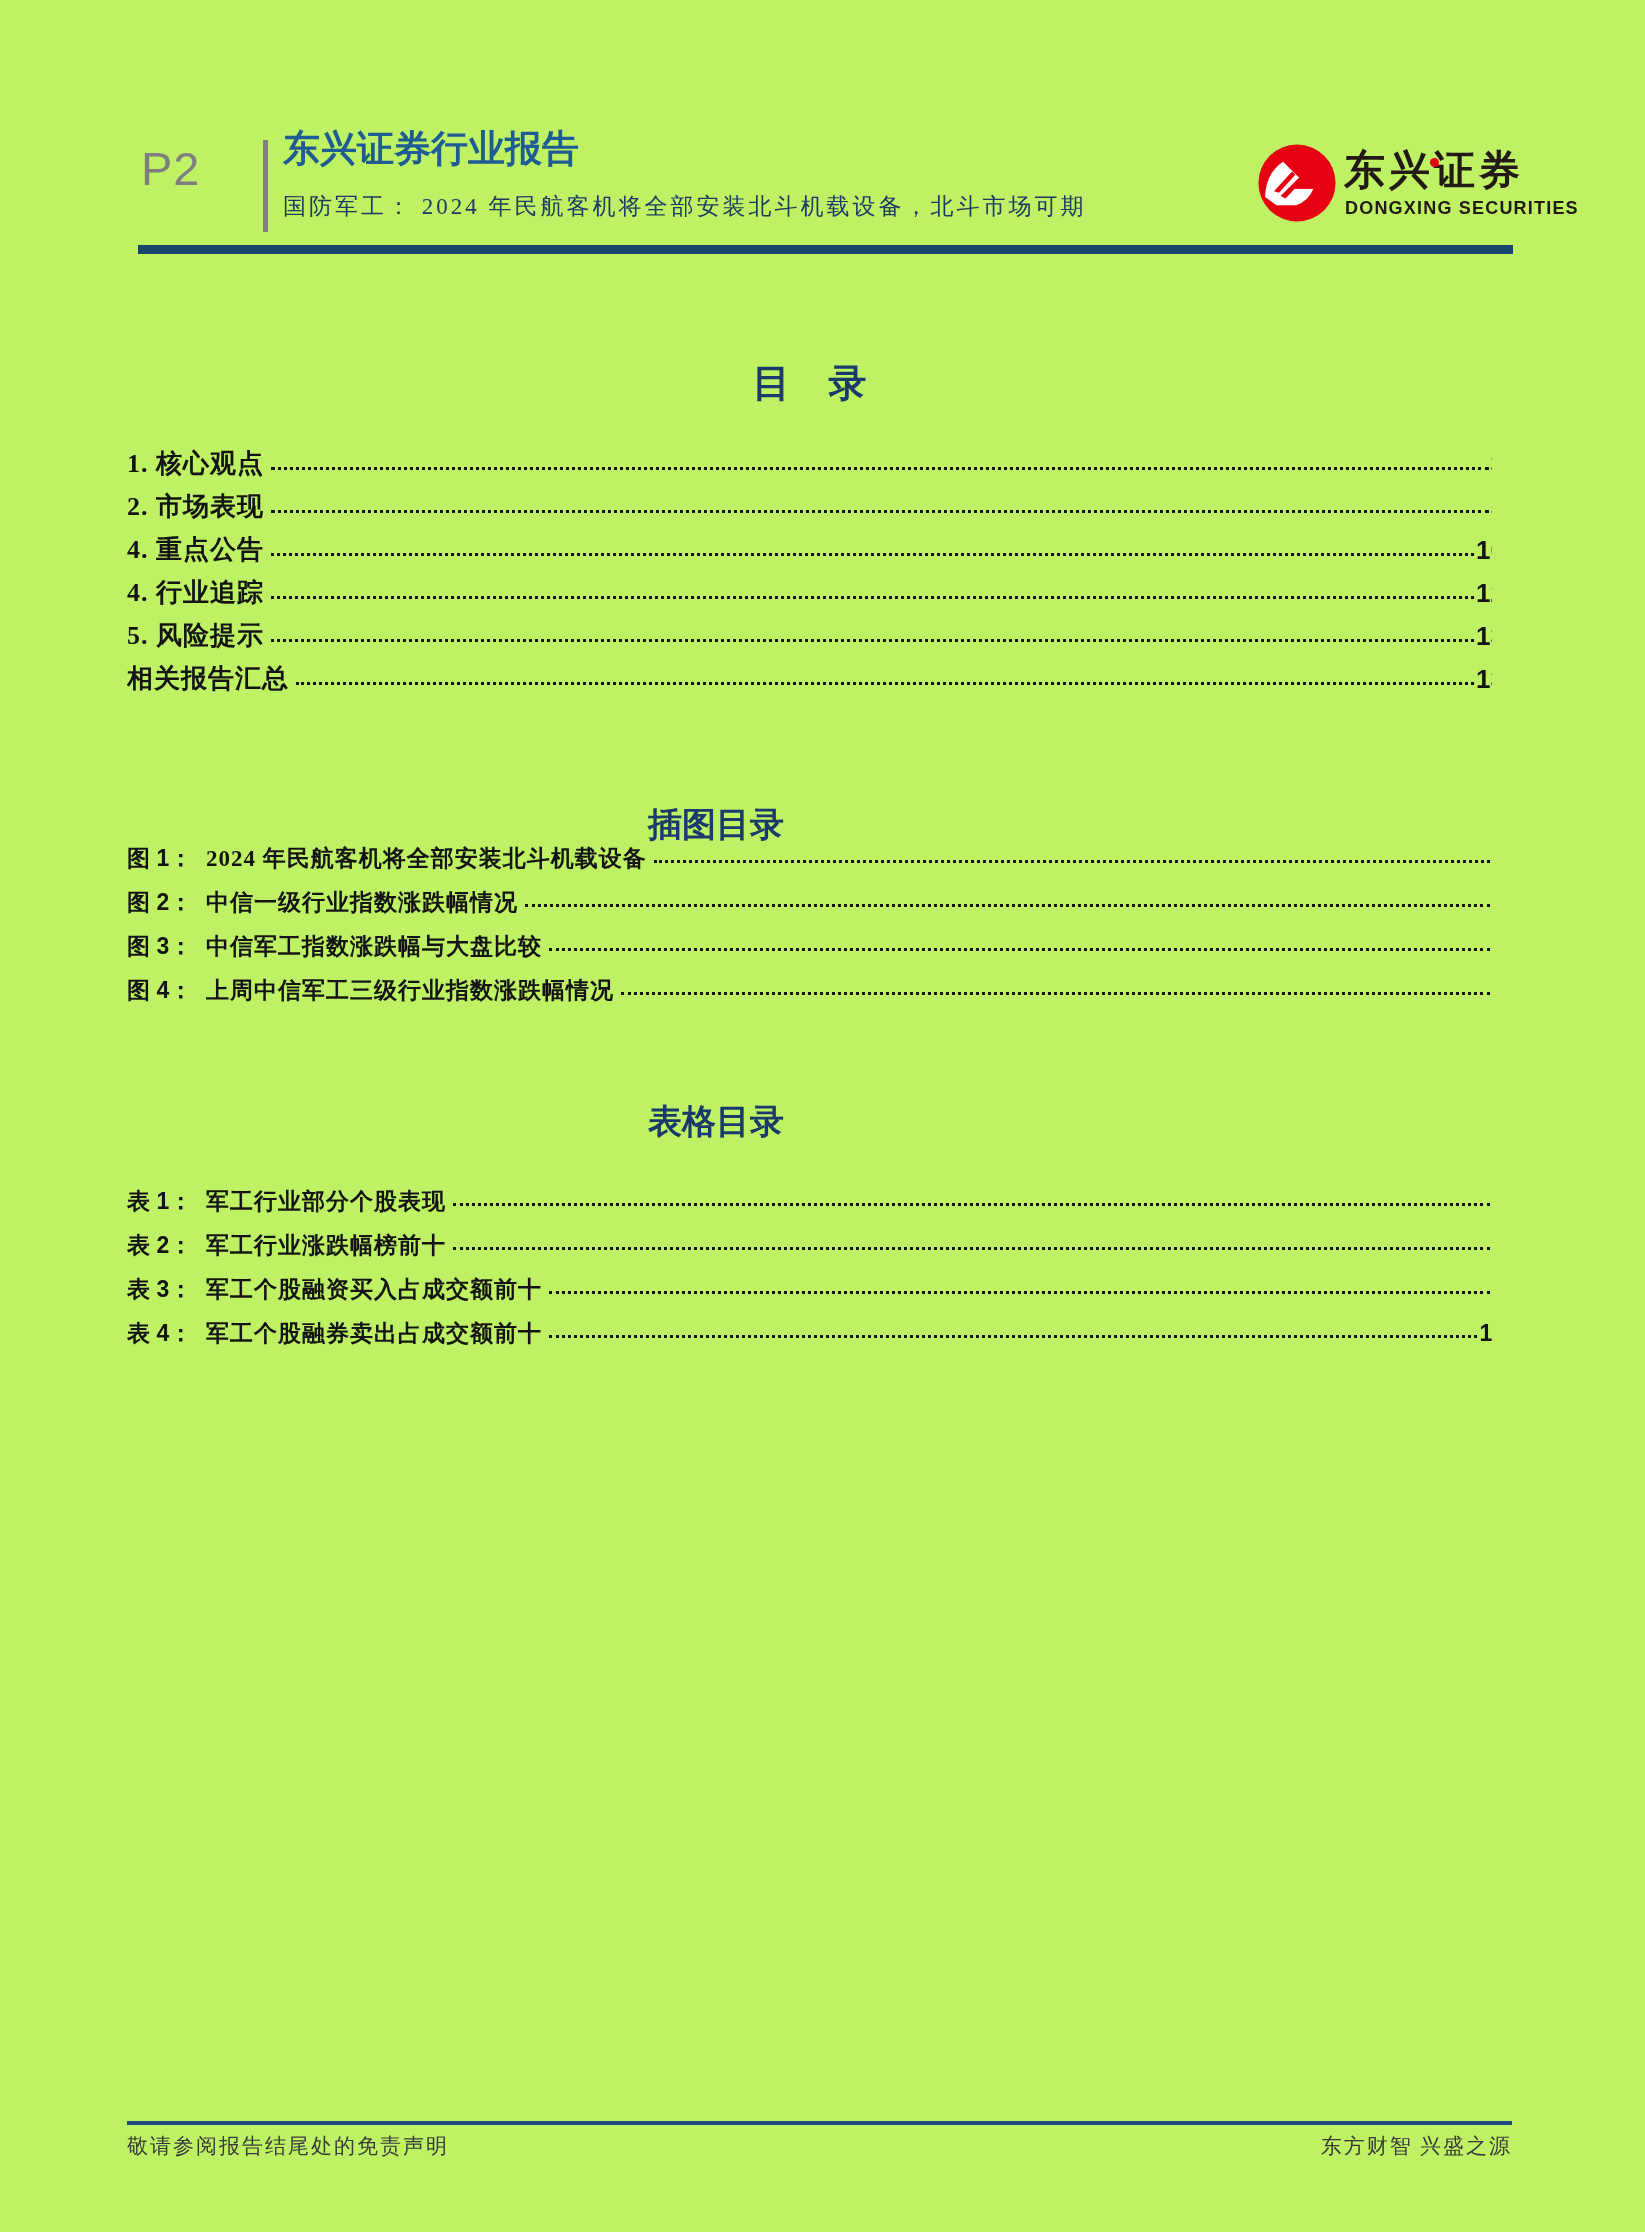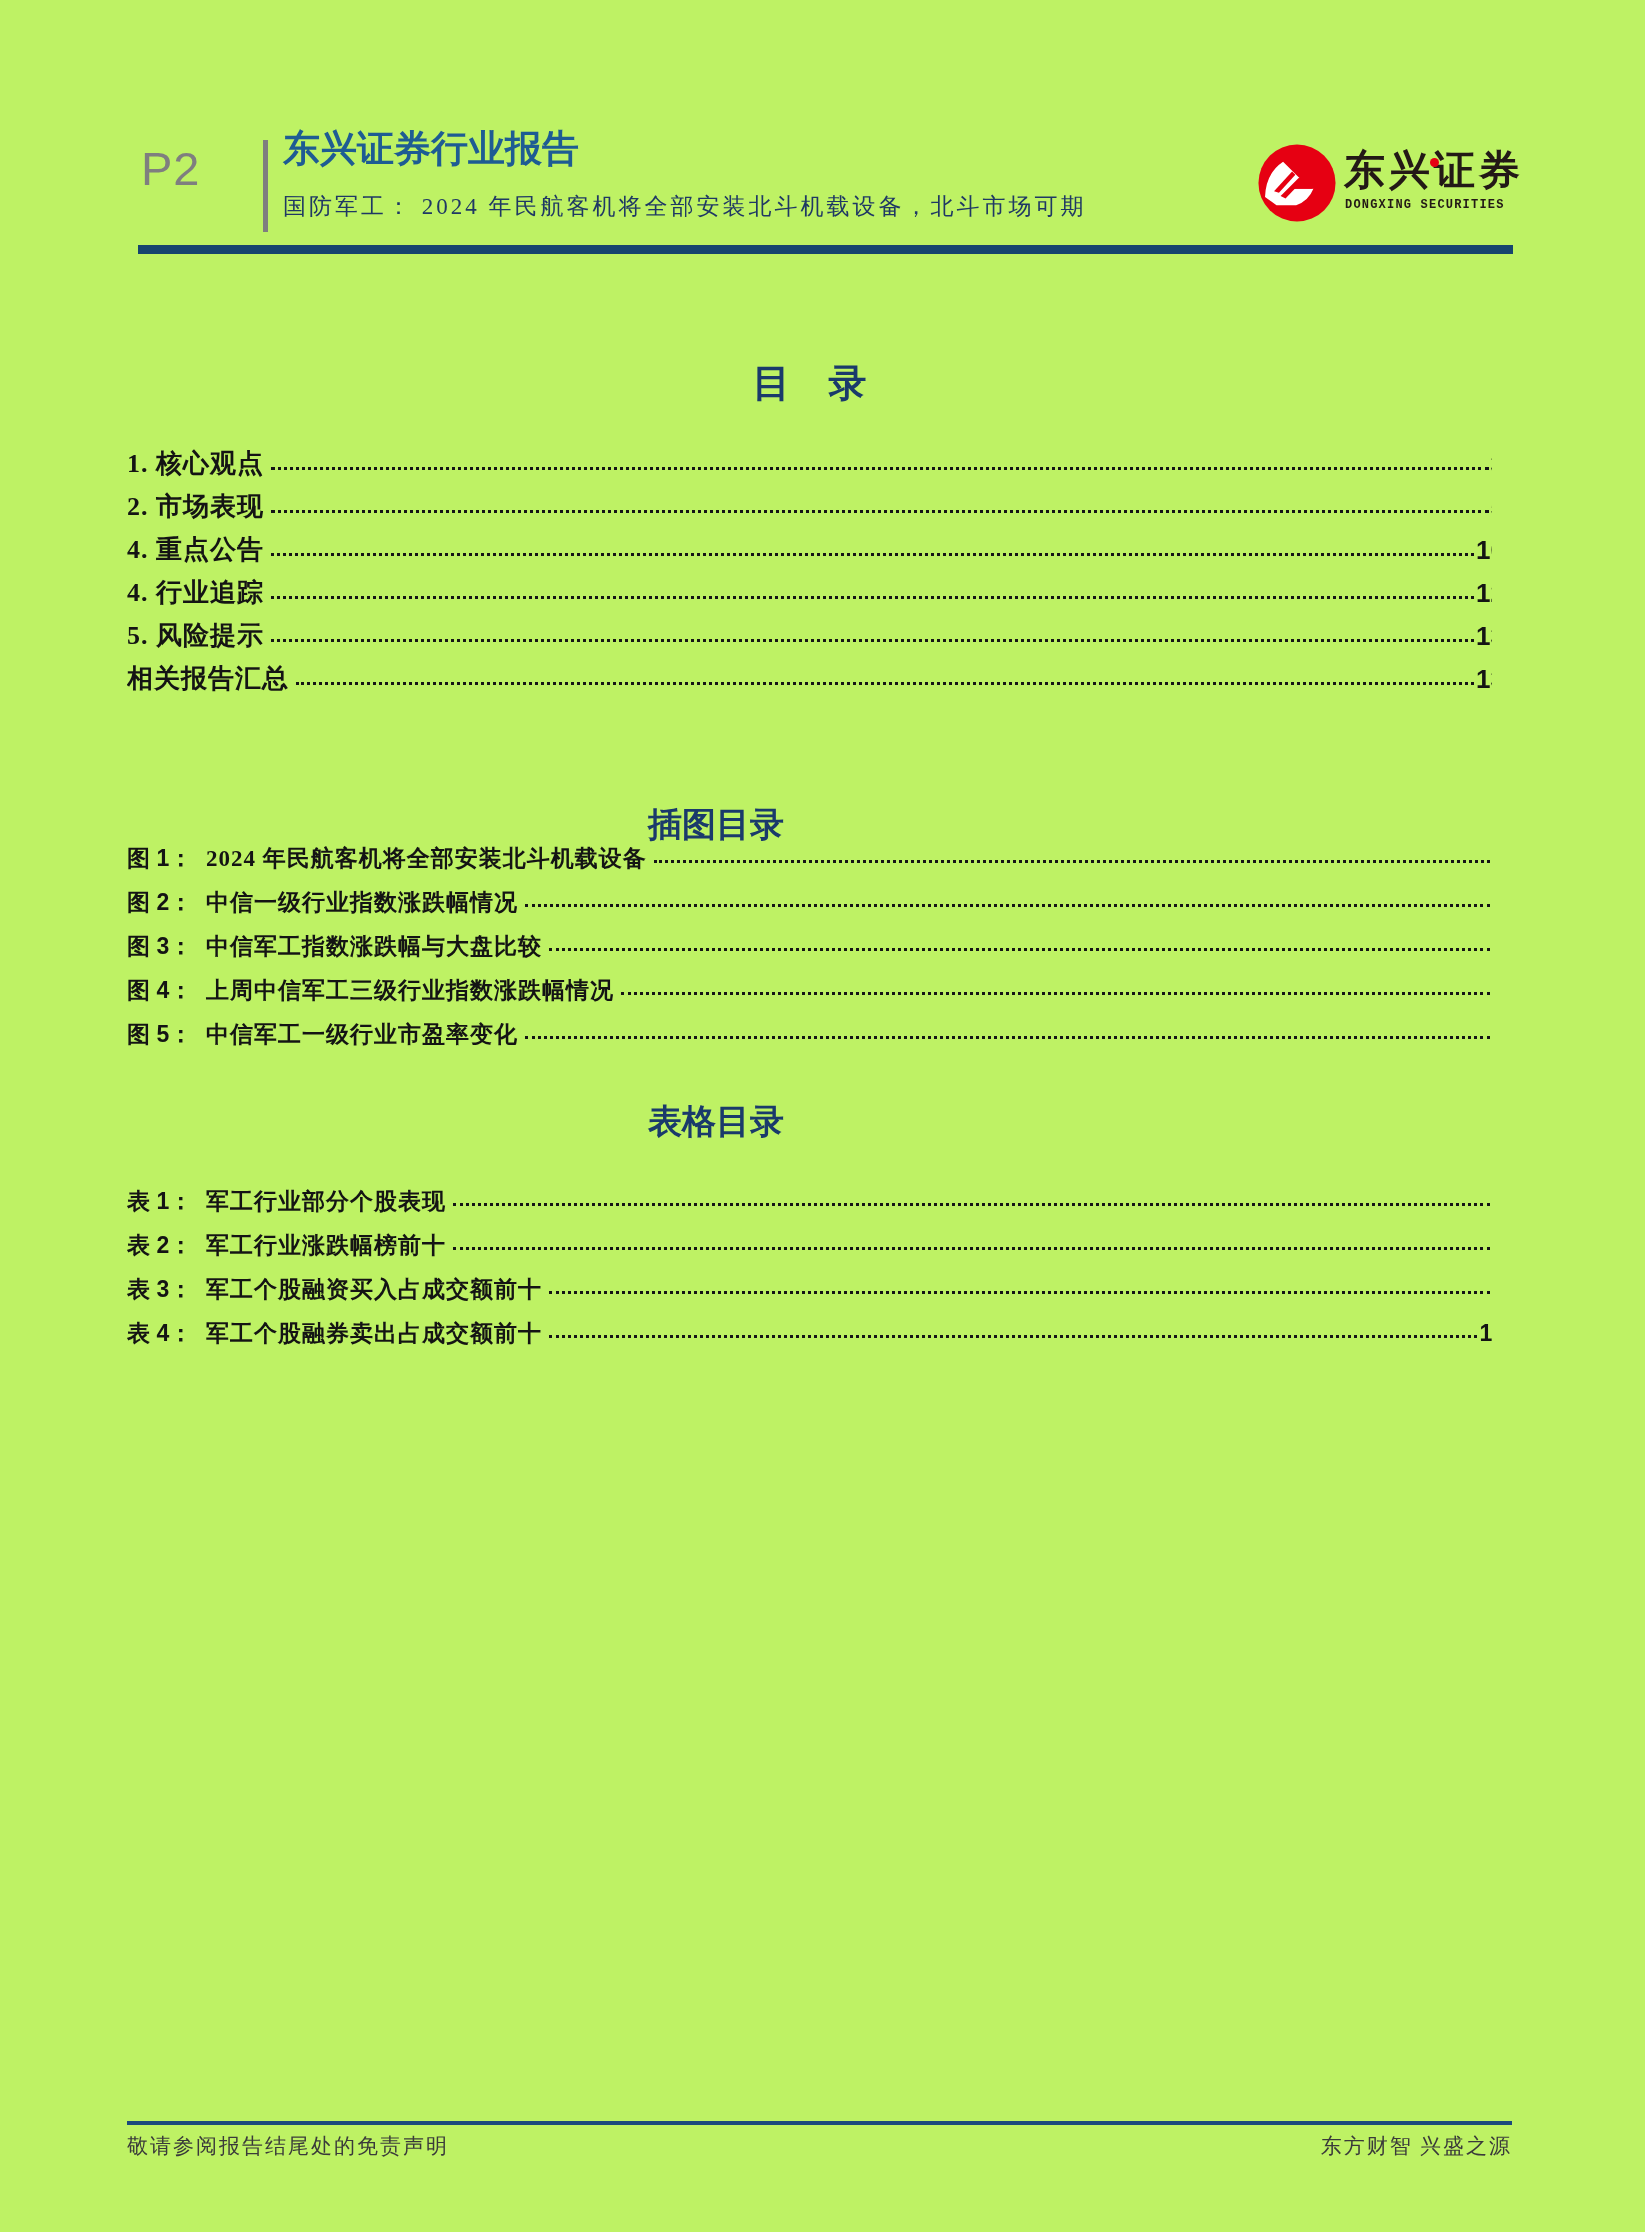--- a/index.html
+++ b/index.html
@@ -37,22 +37,22 @@
     position:absolute;left:88px;top:8px;
     font-size:41px;line-height:1;font-weight:bold;color:#231916;
     letter-spacing:4px;white-space:nowrap;
   }
   .logo-dot{
     position:absolute;left:174px;top:16px;width:9px;height:9px;
     border-radius:50%;background:#E60012;
   }
   .logo-en{
     position:absolute;left:89px;top:57px;
-    font-size:12px;line-height:1;font-weight:bold;color:#231916;
-    letter-spacing:1.2px;white-space:nowrap;font-family:Liberation Mono, monospace;
+    font-size:18px;line-height:1;font-weight:bold;color:#231916;
+    letter-spacing:1.2px;white-space:nowrap;
   }
   .top-rule{
     position:absolute;left:138px;top:245px;
     width:1375px;height:9px;background:#17456E;
   }
   
   .toc-title{
     position:absolute;left:127px;top:358px;width:1365px;
     text-align:center;font-size:38px;font-weight:bold;color:#1A3A6B;
     white-space:pre;
@@ -183,26 +183,20 @@
       <span class="label">中信军工指数涨跌幅与大盘比较</span>
       <span class="dots"></span>
 
     </div>
     <div class="toc-row">
       <span class="num">图 4：</span>
       <span class="label">上周中信军工三级行业指数涨跌幅情况</span>
       <span class="dots"></span>
 
     </div>
-    <div class="toc-row">
-      <span class="num">图 5：</span>
-      <span class="label">中信军工一级行业市盈率变化</span>
-      <span class="dots"></span>
-
-    </div>
   </div>
 
   <div class="sub-title tables">表格目录</div>
 
   <div class="toc-block tabs">
     <div class="toc-row">
       <span class="num">表 1：</span>
       <span class="label">军工行业部分个股表现</span>
       <span class="dots"></span>
 

